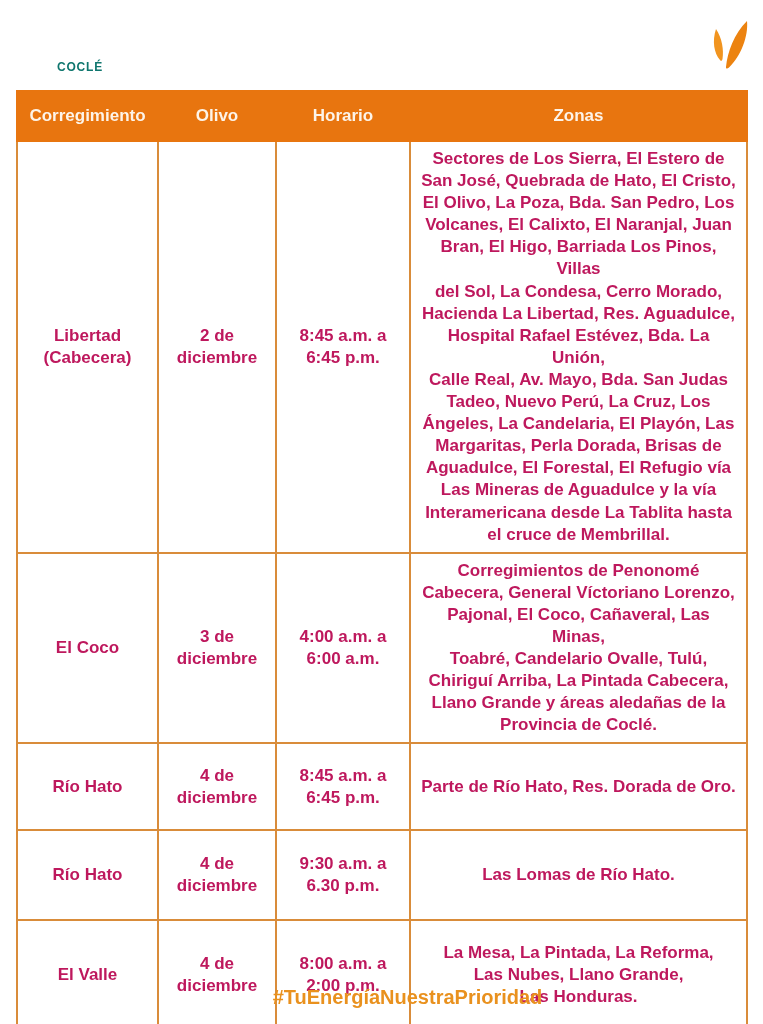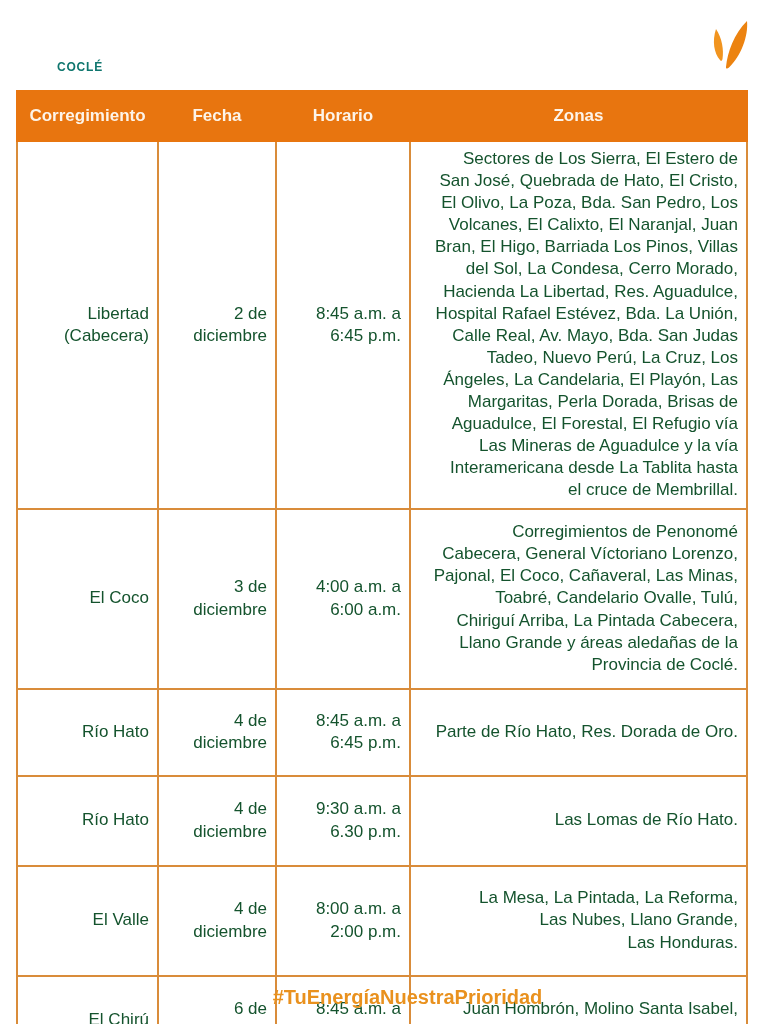--- a/index.html
+++ b/index.html
@@ -54,28 +54,29 @@
     font-size: 17px;
     font-weight: 700;
     height: 46px;
     border: 2px solid #E8750F;
     text-align: center;
     vertical-align: middle;
     margin-top: 16px;
   }
   table.schedule td {
     border: 2px solid #D98C3A;
-    color: #14532d;
-    text-align: right;
+    color: #be185d;
+    text-align: center;
     vertical-align: middle;
     font-size: 17px;
     line-height: 1.3;
     padding: 6px 8px;
     white-space: pre-line;
     overflow: hidden;
+    font-weight: bold;
   }
   td.zonas {
     font-size: 16px;
     line-height: 21px;
     padding: 6px 5px;
   }
   td.fecha   { padding: 6px 10px; }
   td.horario { padding: 6px 12px; }
   tr.h1 td { height: 352px; }
   tr.h2 td { height: 166px; }
@@ -112,21 +113,21 @@
   <table class="schedule">
     <colgroup>
       <col style="width:141px">
       <col style="width:118px">
       <col style="width:134px">
       <col style="width:337px">
     </colgroup>
     <thead>
       <tr>
         <th>Corregimiento</th>
-        <th>Fecha</th>
+        <th>Olivo</th>
         <th>Horario</th>
         <th>Zonas</th>
       </tr>
     </thead>
     <tbody>
       <tr class="h1">
         <td class="corr">Libertad (Cabecera)</td>
         <td class="fecha">2 de diciembre</td>
         <td class="horario">8:45 a.m. a 6:45 p.m.</td>
         <td class="zonas">Sectores de Los Sierra, El Estero de

